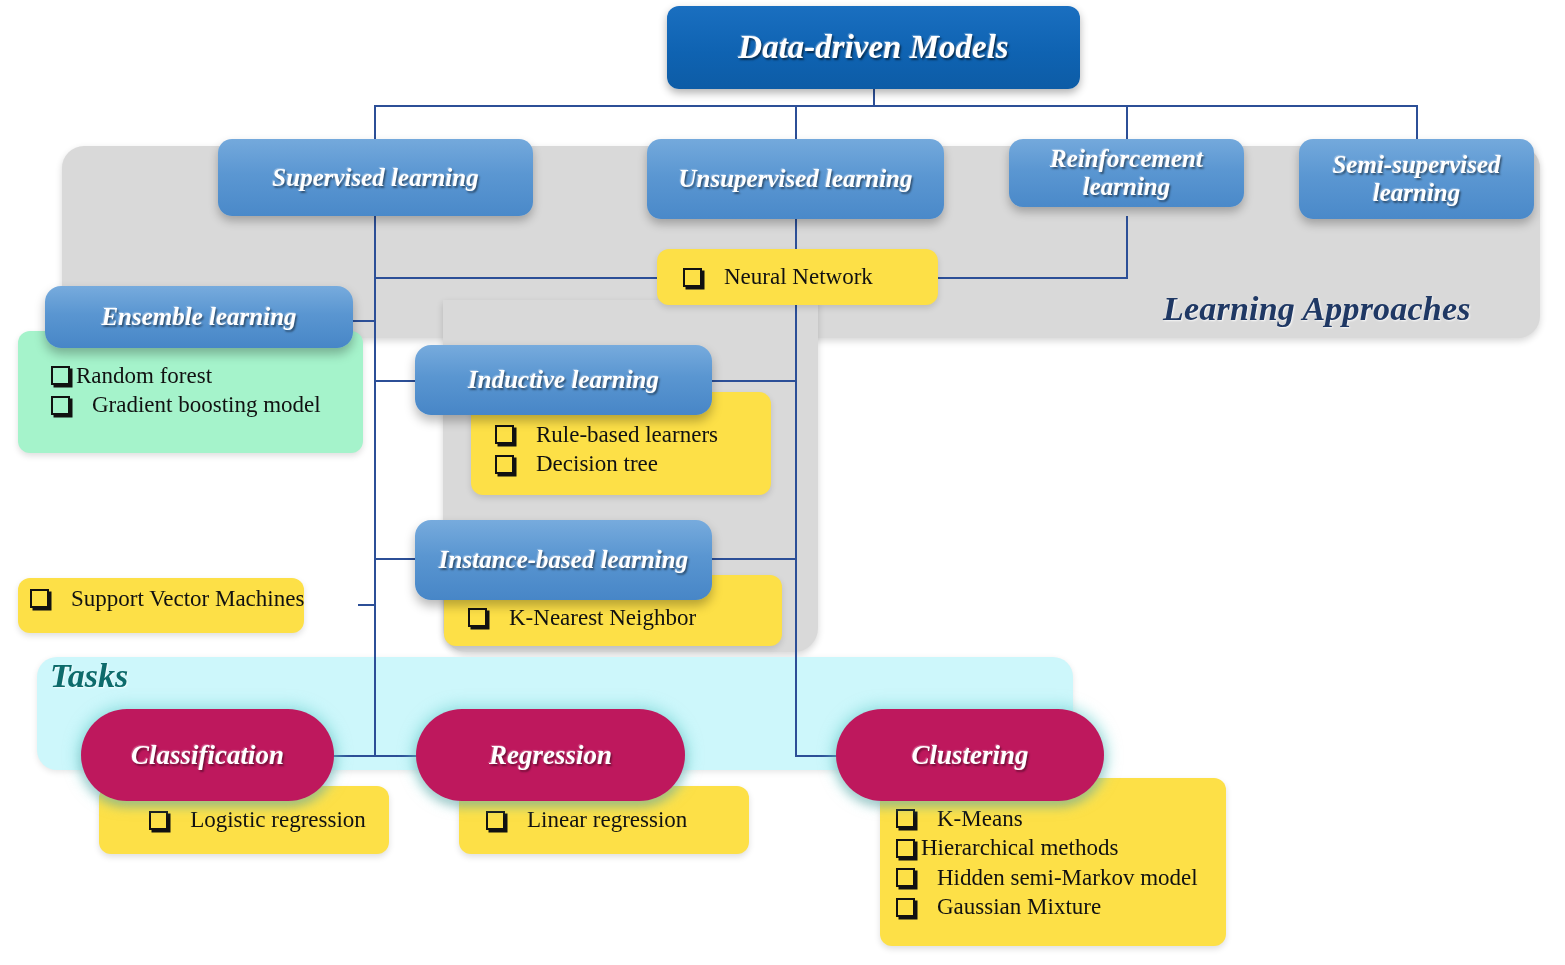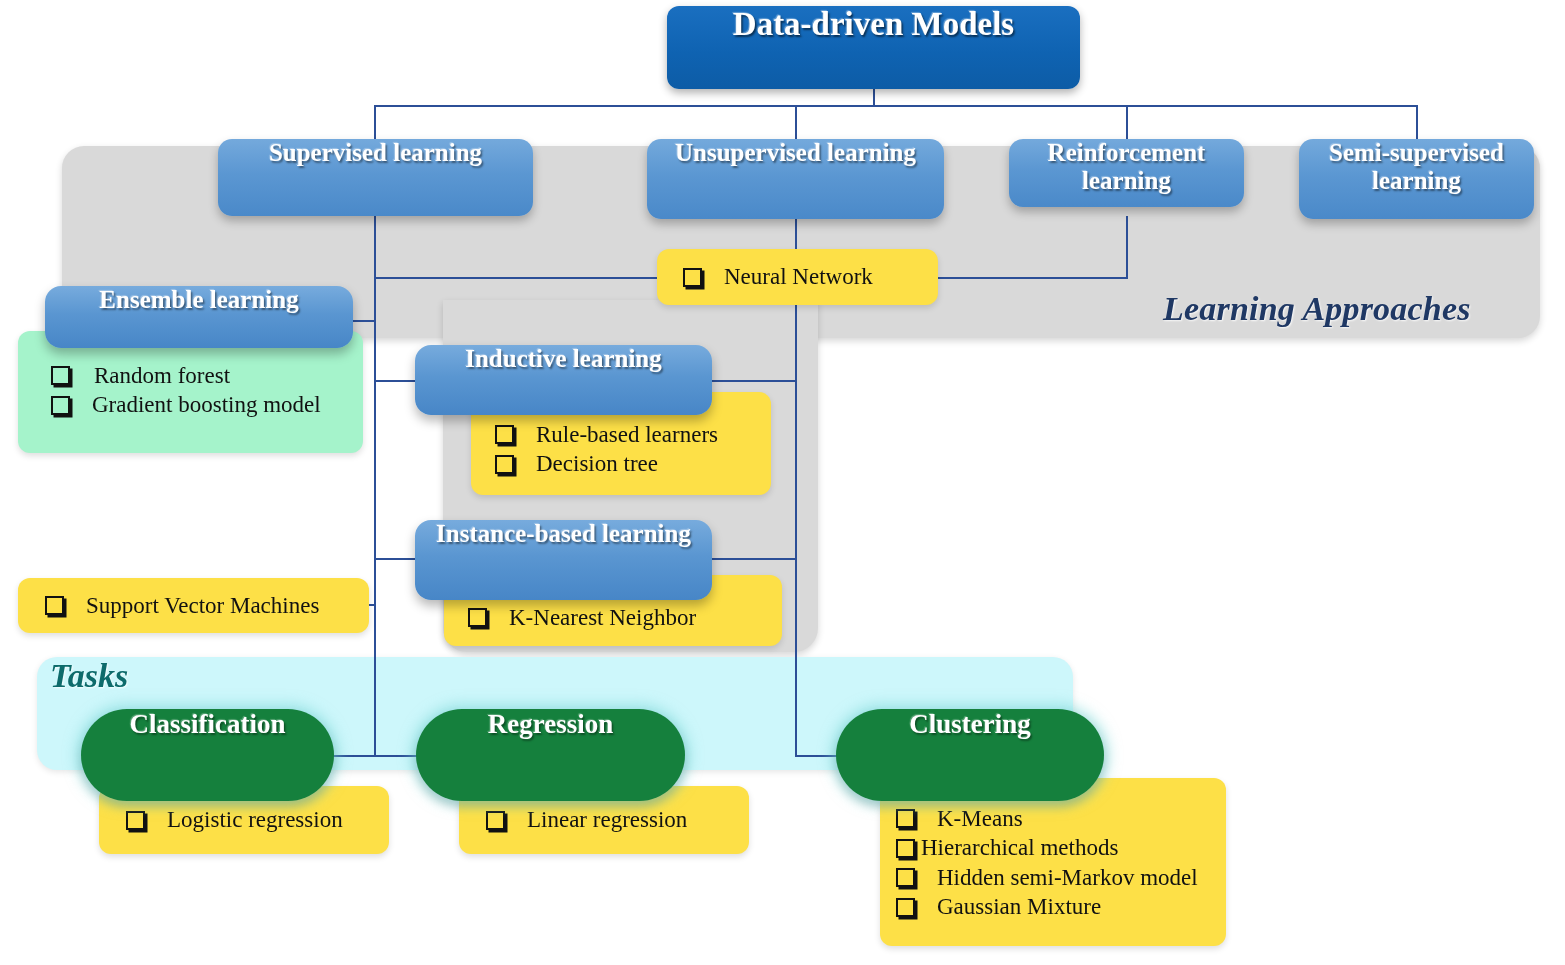--- a/index.html
+++ b/index.html
@@ -45,26 +45,28 @@
   }
   .label-tasks{
     color:#0d6b6b;
     font-size:34px;
   }
 
   
   .bx{
     position:absolute;
     display:flex;
+    align-items:center;
     justify-content:center;
     text-align:center;
     color:#ffffff;
     font-weight:bold;
     box-sizing:border-box;
     line-height:1.12;
+    font-style:italic;
   }
   .bx-root{
     background:linear-gradient(180deg,#1a6fc0 0%,#0f63b2 55%,#0d5ca6 100%);
     border-radius:12px;
     font-size:33px;
     box-shadow:0 4px 8px rgba(0,0,0,.30);
     text-shadow:1.5px 1.5px 2px rgba(0,0,0,.55), -1px -1px 1px rgba(255,255,255,.35);
   }
   .bx-l2{
     background:linear-gradient(180deg,#74a9dc 0%,#5b97d2 45%,#4a89c9 100%);
@@ -74,21 +76,21 @@
     text-shadow:1.5px 1.5px 2px rgba(0,0,0,.45), -1px -1px 1px rgba(255,255,255,.35);
   }
   .bx-l3{
     background:linear-gradient(180deg,#77abdd 0%,#5a96d1 45%,#4786c7 100%);
     border-radius:16px;
     font-size:25px;
     box-shadow:0 6px 11px rgba(0,0,0,.28);
     text-shadow:1.5px 1.5px 2px rgba(0,0,0,.45), -1px -1px 1px rgba(255,255,255,.35);
   }
   .bx-task{
-    background:#15803d;
+    background:#be185d;
     border-radius:58px;
     font-size:27px;
     box-shadow:0 0 13px 5px rgba(120,215,215,.55), 0 5px 10px rgba(0,0,0,.22);
     text-shadow:1.5px 1.5px 2px rgba(0,0,0,.40), -1px -1px 1px rgba(255,255,255,.30);
   }
 
   
   .gbox{
     position:absolute;
     background:#fde047;
@@ -181,21 +183,21 @@
   <div class="gbox" style="left:657px;top:249px;width:281px;height:56px;padding-left:26px;display:flex;align-items:center;">
     <div class="gitem">
       <span class="chk"></span>
       <span style="margin-left:16px;">Neural Network</span>
     </div>
   </div>
 
   <div class="gbox pale" style="left:18px;top:331px;width:345px;height:122px;padding:30px 0 0 33px;">
     <div class="gitem">
       <span class="chk"></span>
-      <span style="margin-left:18px;">Random forest</span>
+      <span style="margin-left:0;">Random forest</span>
     </div>
     <div class="gitem">
       <span class="chk"></span>
       <span style="margin-left:16px;">Gradient boosting model</span>
     </div>
   </div>
   <div class="bx bx-l3" style="left:45px;top:286px;width:308px;height:62px;">
     <span>Ensemble learning</span>
   </div>
 
@@ -206,38 +208,38 @@
     </div>
     <div class="gitem">
       <span class="chk"></span>
       <span style="margin-left:16px;">Decision tree</span>
     </div>
   </div>
   <div class="bx bx-l3" style="left:415px;top:345px;width:297px;height:70px;">
     <span>Inductive learning</span>
   </div>
 
-  <div class="gbox" style="left:18px;top:578px;width:351px;height:55px;padding-left:27px;display:flex;align-items:center;">
+  <div class="gbox" style="left:18px;top:578px;width:286px;height:55px;padding-left:12px;display:flex;align-items:flex-start;">
     <div class="gitem">
       <span class="chk"></span>
       <span style="margin-left:16px;">Support Vector Machines</span>
     </div>
   </div>
 
   <div class="gbox" style="left:444px;top:575px;width:338px;height:71px;padding:28px 16px 0 24px;">
     <div class="gitem">
       <span class="chk"></span>
       <span style="margin-left:16px;">K-Nearest Neighbor</span>
     </div>
   </div>
   <div class="bx bx-l3" style="left:415px;top:520px;width:297px;height:80px;">
     <span>Instance-based learning</span>
   </div>
 
-  <div class="gbox" style="left:99px;top:786px;width:290px;height:68px;padding-left:27px;display:flex;align-items:center;">
+  <div class="gbox" style="left:99px;top:786px;width:290px;height:68px;padding-left:27px;display:flex;align-items:center;justify-content:center;">
     <div class="gitem">
       <span class="chk"></span>
       <span style="margin-left:16px;">Logistic regression</span>
     </div>
   </div>
   <div class="bx bx-task" style="left:81px;top:709px;width:253px;height:92px;">
     <span>Classification</span>
   </div>
 
   <div class="gbox" style="left:459px;top:786px;width:290px;height:68px;padding-left:27px;display:flex;align-items:center;">

